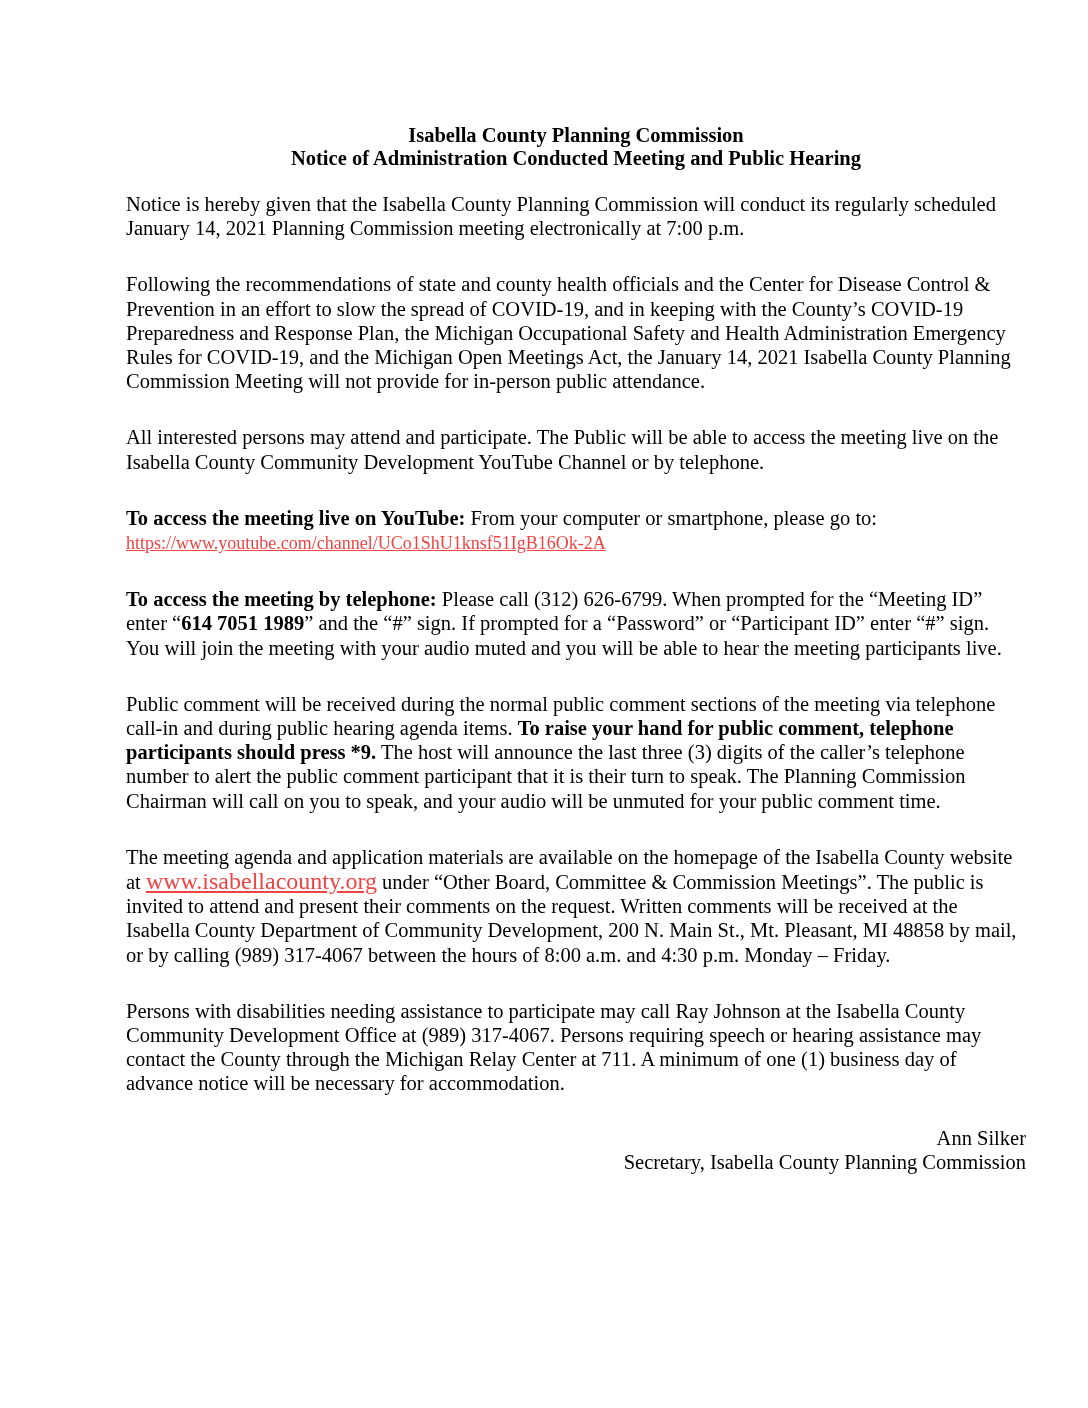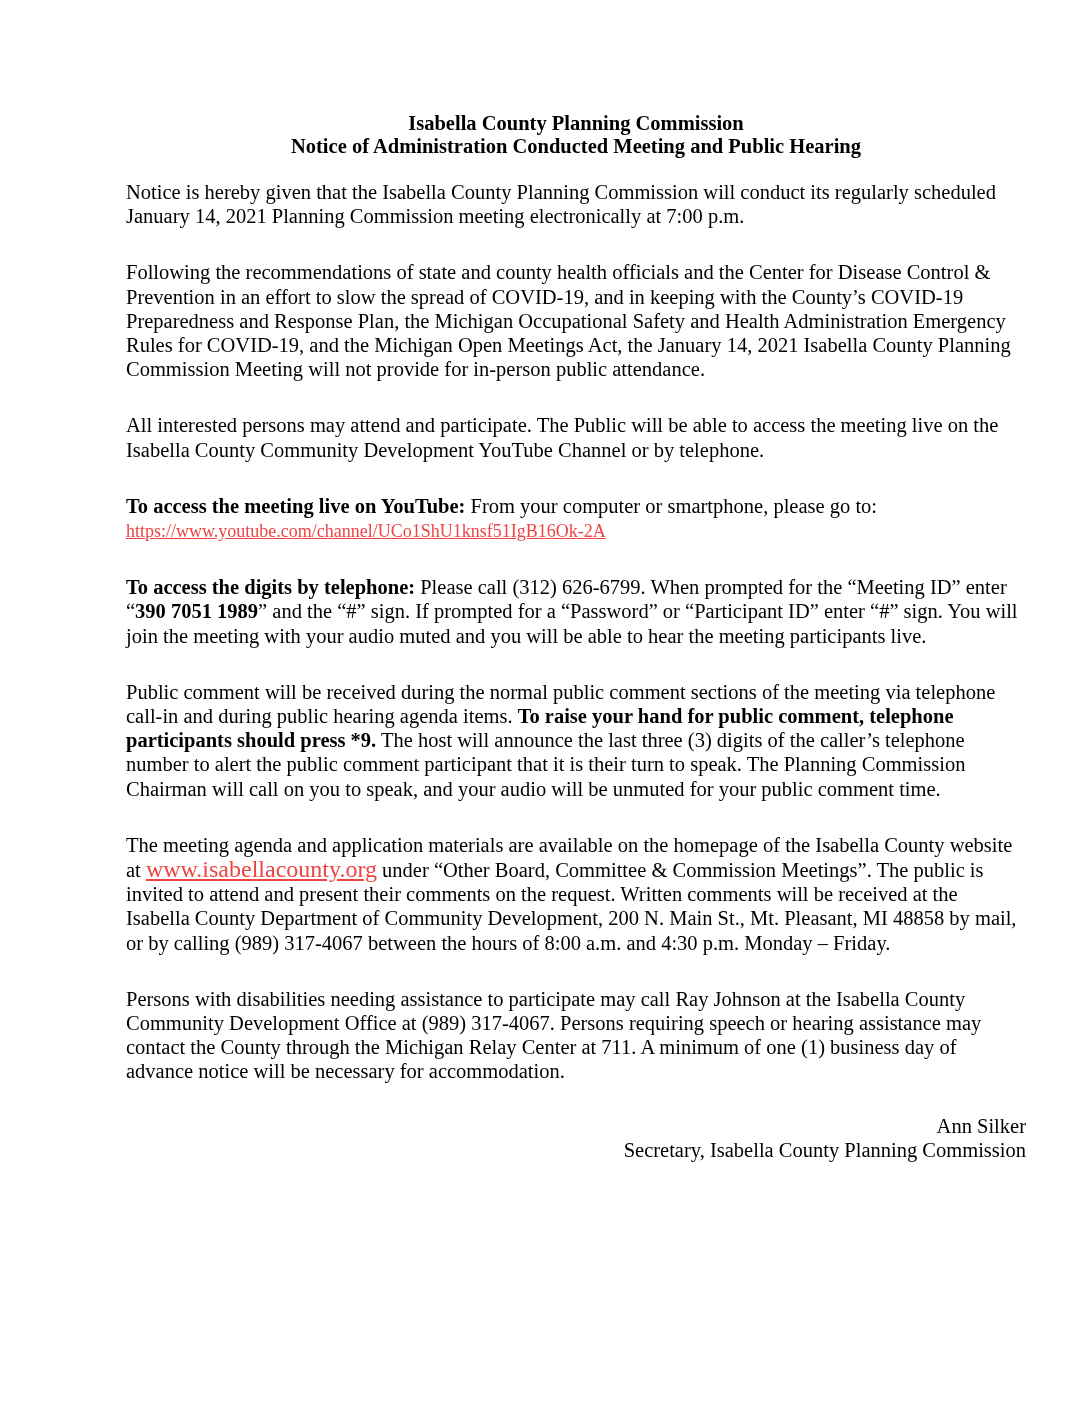--- a/index.html
+++ b/index.html
@@ -17,21 +17,21 @@
   .page {
     position: relative;
     width: 1088px;
     height: 1408px;
     background: #ffffff;
     box-sizing: border-box;
   }
   .doc-body {
     position: absolute;
     left: 126px;
-    top: 112px;
+    top: 124px;
     width: 900px;
   }
   .title-block {
     text-align: center;
     font-weight: bold;
     font-size: 20.5px;
     line-height: 23px;
     margin-bottom: 0;
   }
   .title-line {
@@ -76,21 +76,21 @@
     </div>
 
     <p class="para first">Notice is hereby given that the Isabella County Planning Commission will conduct its regularly scheduled January 14, 2021 Planning Commission meeting electronically at 7:00 p.m.</p>
 
     <p class="para">Following the recommendations of state and county health officials and the Center for Disease Control &amp; Prevention in an effort to slow the spread of COVID-19, and in keeping with the County’s COVID-19 Preparedness and Response Plan, the Michigan Occupational Safety and Health Administration Emergency Rules for COVID-19, and the Michigan Open Meetings Act, the January 14, 2021 Isabella County Planning Commission Meeting will not provide for in-person public attendance.</p>
 
     <p class="para">All interested persons may attend and participate.  The Public will be able to access the meeting live on the Isabella County Community Development YouTube Channel or by telephone.</p>
 
     <p class="para"><b>To access the meeting live on YouTube:</b><span> From your computer or smartphone, please go to:</span><br><a class="link" href="#">https://www.youtube.com/channel/UCo1ShU1knsf51IgB16Ok-2A</a></p>
 
-    <p class="para"><b>To access the digits by telephone:</b><span> Please call (312) 626-6799.  When prompted for the “Meeting ID” enter “</span><b class="nowrap">390 7051 1989</b><span>” and the “#” sign.  If prompted for a “Password” or “Participant ID” enter “#” sign. You will join the meeting with your audio muted and you will be able to hear the meeting participants live.</span></p>
+    <p class="para"><b>To access the meeting by telephone:</b><span> Please call (312) 626-6799.  When prompted for the “Meeting ID” enter “</span><b class="nowrap">614 7051 1989</b><span>” and the “#” sign.  If prompted for a “Password” or “Participant ID” enter “#” sign. You will join the meeting with your audio muted and you will be able to hear the meeting participants live.</span></p>
 
     <p class="para"><span>Public comment will be received during the normal public comment sections of the meeting via telephone call-in and during public hearing agenda items.  </span><b>To raise your hand for public comment, telephone participants should press *9.</b><span>  The host will announce the last three (3) digits of the caller’s telephone number to alert the public comment participant that it is their turn to speak.  The Planning Commission Chairman will call on you to speak, and your audio will be unmuted for your public comment time.</span></p>
 
 
     <p class="para"><span>The meeting agenda and application materials are available on the homepage of the Isabella County website at </span><a class="link inline" href="#">www.isabellacounty.org</a><span> under “Other Board, Committee &amp; Commission Meetings”. The public is invited to attend and present their comments on the request.  Written comments will be received at the Isabella County Department of Community Development, 200 N. Main St., Mt. Pleasant, MI 48858 by mail, or by calling (989) 317-4067 between the hours of 8:00 a.m. and 4:30 p.m. Monday – Friday.</span></p>
 
     <p class="para">Persons with disabilities needing assistance to participate may call Ray Johnson at the Isabella County Community Development Office at (989) 317-4067.  Persons requiring speech or hearing assistance may contact the County through the Michigan Relay Center at 711.  A minimum of one (1) business day of advance notice will be necessary for accommodation.</p>
 
     <p class="para sig"><span>Ann Silker</span><br><span>Secretary, Isabella County Planning Commission</span></p>
 

